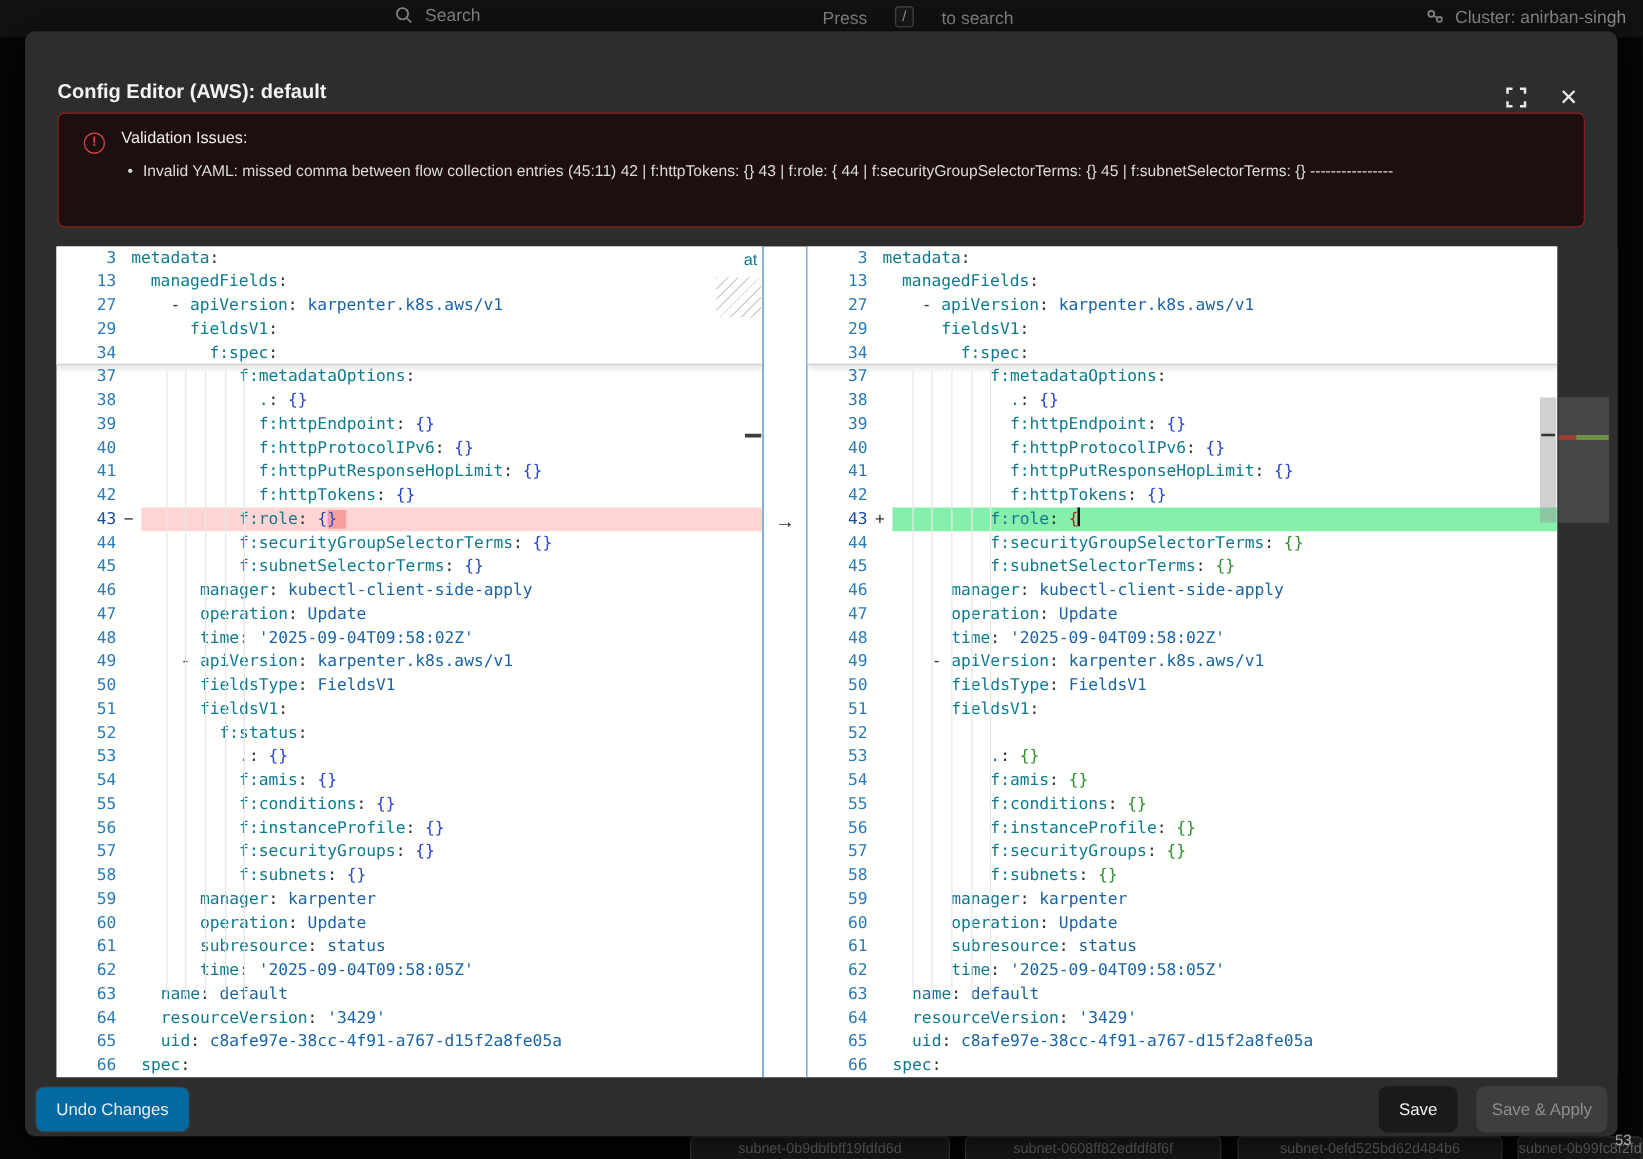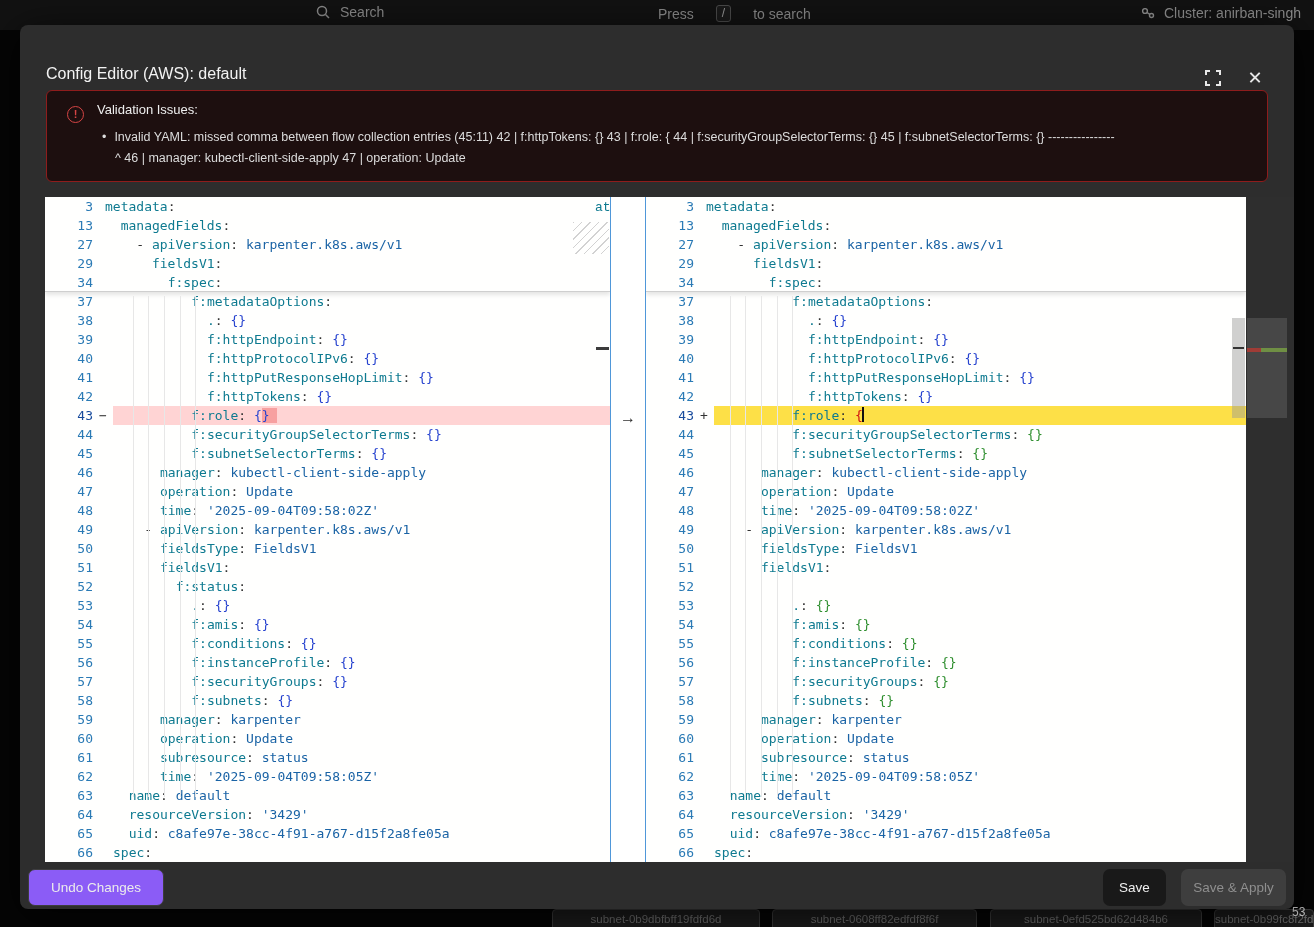--- a/index.html
+++ b/index.html
@@ -10,21 +10,21 @@
   .topbar { position:absolute; left:0; top:0; width:1314px; height:30px; background:#121212; }
   .search-underline { position:absolute; left:305px; top:28px; width:650px; height:1px; background:#3b3b3b; }
   .search-box { position:absolute; left:316px; top:4px; display:flex; align-items:center; gap:10px; color:#8a8a8a; font-size:14px; }
   .press-hint { position:absolute; left:658px; top:5px; display:flex; align-items:center; gap:22px; color:#8a8a8a; font-size:14px; }
   .keycap { border:1px solid #4a4a4a; border-radius:3px; padding:0 5px; font-size:12px; height:17px; line-height:15px; color:#9a9a9a; background:#1a1a1a; }
   .cluster-sel { position:absolute; left:1140px; top:5px; display:flex; align-items:center; gap:8px; color:#8f8f8f; font-size:14px; white-space:nowrap; }
 
   
   .modal { position:absolute; left:20px; top:25px; width:1274px; height:884px; background:#2d2d2d;
            border-radius:8px; box-shadow:0 8px 40px rgba(0,0,0,.7); }
-  .modal-title { position:absolute; left:26px; top:40px; color:#f3f3f3; font-size:16px; font-weight:400; }
+  .modal-title { position:absolute; left:26px; top:40px; color:#f3f3f3; font-size:16px; font-weight:700; }
   .icon-btn { position:absolute; top:42px; width:22px; height:22px; color:#e8e8e8; background:none; border:none; cursor:pointer; }
   .btn-fullscreen { left:1184px; }
   .btn-close-x { left:1224px; font-size:18px; line-height:20px; }
 
   
   .banner { position:absolute; left:26px; top:65px; width:1222px; height:92px; background:#1d0f0f;
             border:1px solid #8e1c1c; border-radius:6px; color:#dcdcdc; font-size:12.5px; }
   .banner-icon { position:absolute; left:20px; top:15px; width:17px; height:17px; border:1.5px solid #d64545; border-radius:50%;
                  color:#d64545; font-size:11px; font-weight:bold; text-align:center; line-height:14px; }
   .banner-title { position:absolute; left:50px; top:11px; font-size:13px; color:#eeeeee;text-align:center; }
@@ -46,27 +46,27 @@
   .sg { flex:0 0 16px; padding-left:2px; color:#333; }
   .code { flex:1; white-space:pre; }
   .sticky .code { padding-left:8px; }
   .k { color:#0e7a90; }
   .v { color:#1a63a5; }
   .p, .d { color:#333; }
   .b-b { color:#2743cf; }
   .b-g { color:#2f8f2f; }
   .b-r { color:#d01010; }
   .removed .code { background:#ffd4d4; }
-  .added   .code { background:#fde047; }
+  .added   .code { background:#86efac; }
   .cdbg { background:#f7a0a0; }
   .cursor { display:inline-block; width:2px; height:15px; background:#111; vertical-align:-2px; margin-left:-1px; }
   .guide { position:absolute; top:99px; width:1px; height:501px; background:#e7e7e7; }
 
   
-  .ruler-frag { position:absolute; left:550px; top:3px; color:#0e7a90; font-family:Liberation Mono, monospace; font-size:13px; }
+  .ruler-frag { position:absolute; left:550px; top:3px; color:#0e7a90; font-family:Liberation Sans, sans-serif; font-size:13px; }
   .hatch { position:absolute; left:528px; top:25px; width:36px; height:32px;
            background:repeating-linear-gradient(135deg,#d2d2d2 0 1px, transparent 1px 6px); }
   .left-ruler-dash { position:absolute; left:551px; top:150px; width:13px; height:3px; background:#3c3c3c; }
 
   
   .mid-gutter { position:absolute; left:565px; top:0; width:36px; height:665px; background:#ffffff;
                 border-left:1px solid #4f97d9; border-right:1px solid #4f97d9; }
   .revert-arrow { position:absolute; left:565px; top:211px; width:36px; height:19px; text-align:center;
                   font-size:16px; line-height:19px; color:#2f2f2f; cursor:pointer; }
 
@@ -74,21 +74,21 @@
   .rt-slider { position:absolute; left:1187px; top:121px; width:13px; height:100px; background:rgba(150,150,150,.45); }
   .rt-cursor-dash { position:absolute; left:1188px; top:150px; width:11px; height:2px; background:#333; }
   .ov-ruler { position:absolute; left:1201px; top:0; width:48px; height:665px; background:#2e2e2e; }
   .ov-viewport { position:absolute; left:1202px; top:121px; width:40px; height:100px; background:#474747; }
   .ov-red  { position:absolute; left:1202px; top:151px; width:14px; height:4px; background:#a03c36; }
   .ov-green{ position:absolute; left:1216px; top:151px; width:26px; height:4px; background:#6f8f44; }
 
   
   .btn { position:absolute; height:37px; border-radius:7px; font-size:13.5px; cursor:pointer; border:none;
          font-family:"Liberation Sans", sans-serif; }
-  .btn-undo { left:8px; top:844px; width:136px; background:#8b5cf6; border:1px solid #3d3d3d; color:#ececec; }
+  .btn-undo { left:8px; top:844px; width:124px; background:#0369a1; border:1px solid #3d3d3d; color:#ececec; }
   .btn-closef { left:1083px; top:844px; width:63px; background:#191919; color:#f0f0f0; }
   .btn-save { left:1161px; top:844px; width:105px; background:#3e3e3e; color:#8f8f8f; cursor:default; }
 
   
   .chip { position:absolute; top:909px; height:22px; background:#1c1c1c; border:1px solid #3a3a3a; border-radius:4px;
           color:#6f6f6f; font-size:11.5px; line-height:18px; text-align:center; overflow:hidden; white-space:nowrap; }
   .count-frag { position:absolute; left:1292px; top:905px; color:#cfcfcf; font-size:12px; }
   svg { display:block; }
 </style>
 </head>
@@ -140,21 +140,20 @@
     </svg>
   </button>
   <button class="icon-btn btn-close-x">✕</button>
 
   <div class="banner">
     <div class="banner-icon">!</div>
     <div class="banner-title">Validation Issues:</div>
     <div class="banner-line1">
       <span class="banner-bullet">•</span><span>Invalid YAML: missed comma between flow collection entries (45:11) 42 | f:httpTokens: {} 43 | f:role: { 44 | f:securityGroupSelectorTerms: {} 45 | f:subnetSelectorTerms: {} ----------------</span>
     </div>
-    <div class="banner-line2">^ 46 | manager: kubectl-client-side-apply 47 | operation: Update</div>
   </div>
 
   <div class="editor">
     <div class="pane pane-left" id="paneL">
       <div class="sticky-wrap">
           <div class="crow sticky"><span class="ln">3</span><span class="code"><span class="k">metadata</span><span class="p">:</span></span></div>
           <div class="crow sticky"><span class="ln">13</span><span class="code">  <span class="k">managedFields</span><span class="p">:</span></span></div>
           <div class="crow sticky"><span class="ln">27</span><span class="code">    <span class="d">- </span><span class="k">apiVersion</span><span class="p">:</span> <span class="v">karpenter.k8s.aws/v1</span></span></div>
           <div class="crow sticky"><span class="ln">29</span><span class="code">      <span class="k">fieldsV1</span><span class="p">:</span></span></div>
           <div class="crow sticky"><span class="ln">34</span><span class="code">        <span class="k">f:spec</span><span class="p">:</span></span></div>

